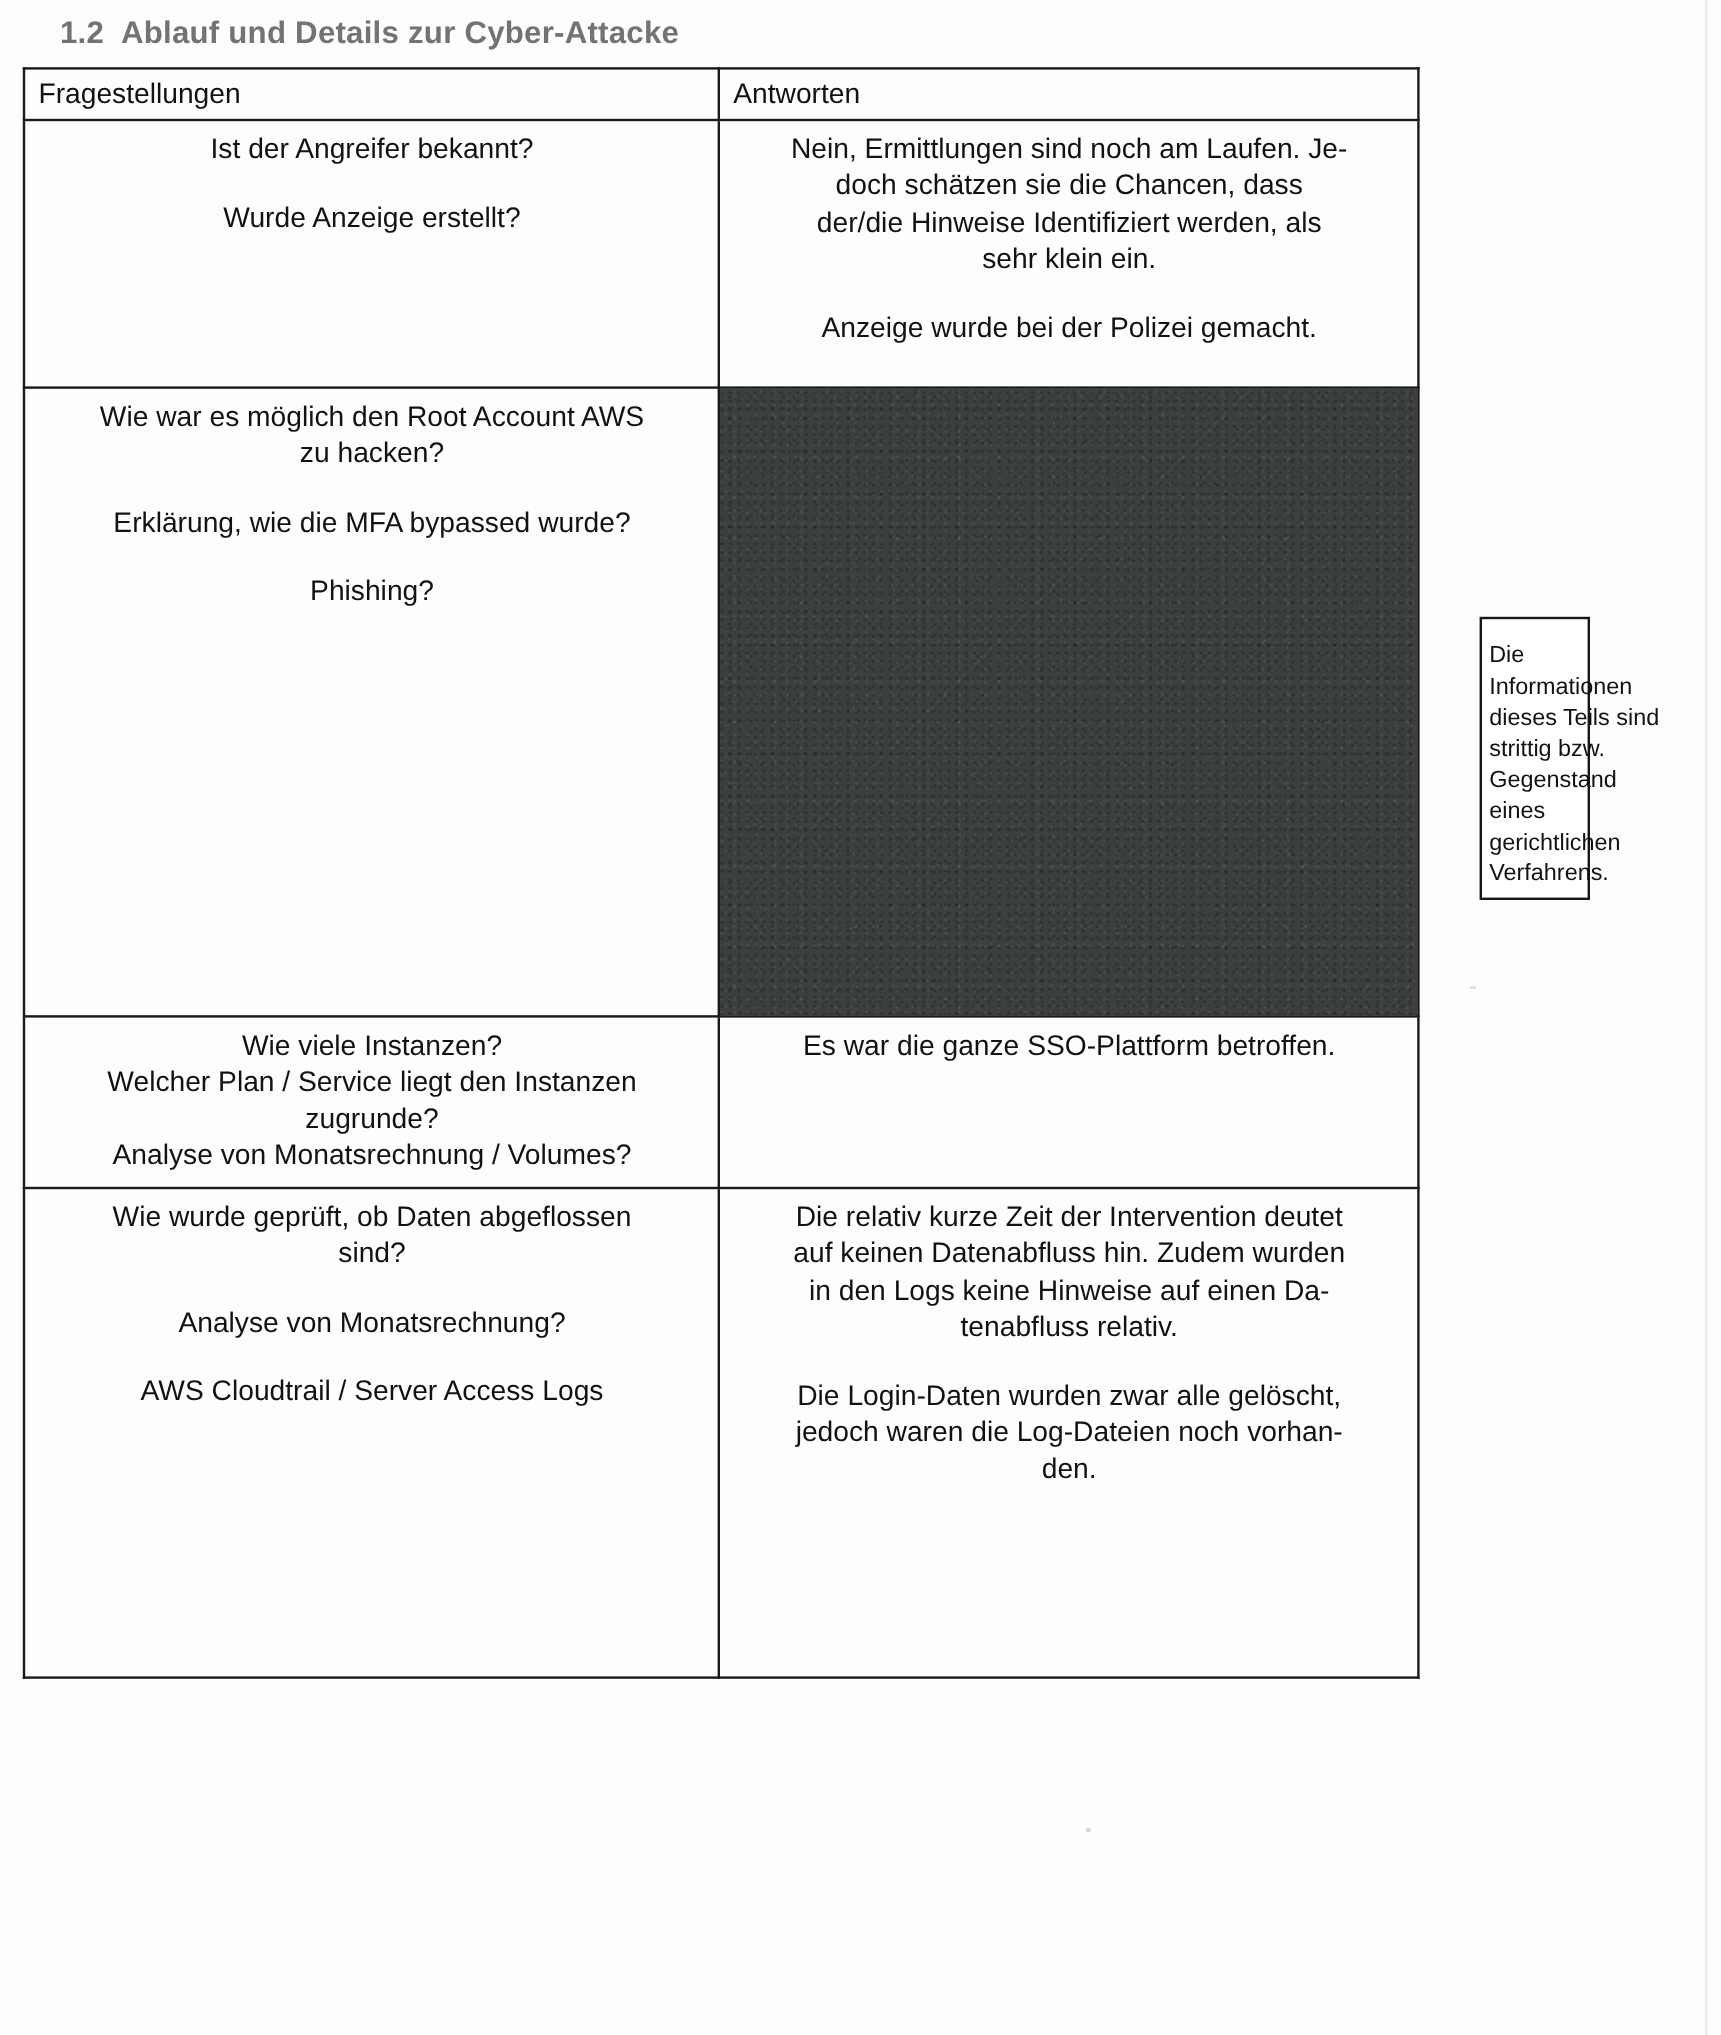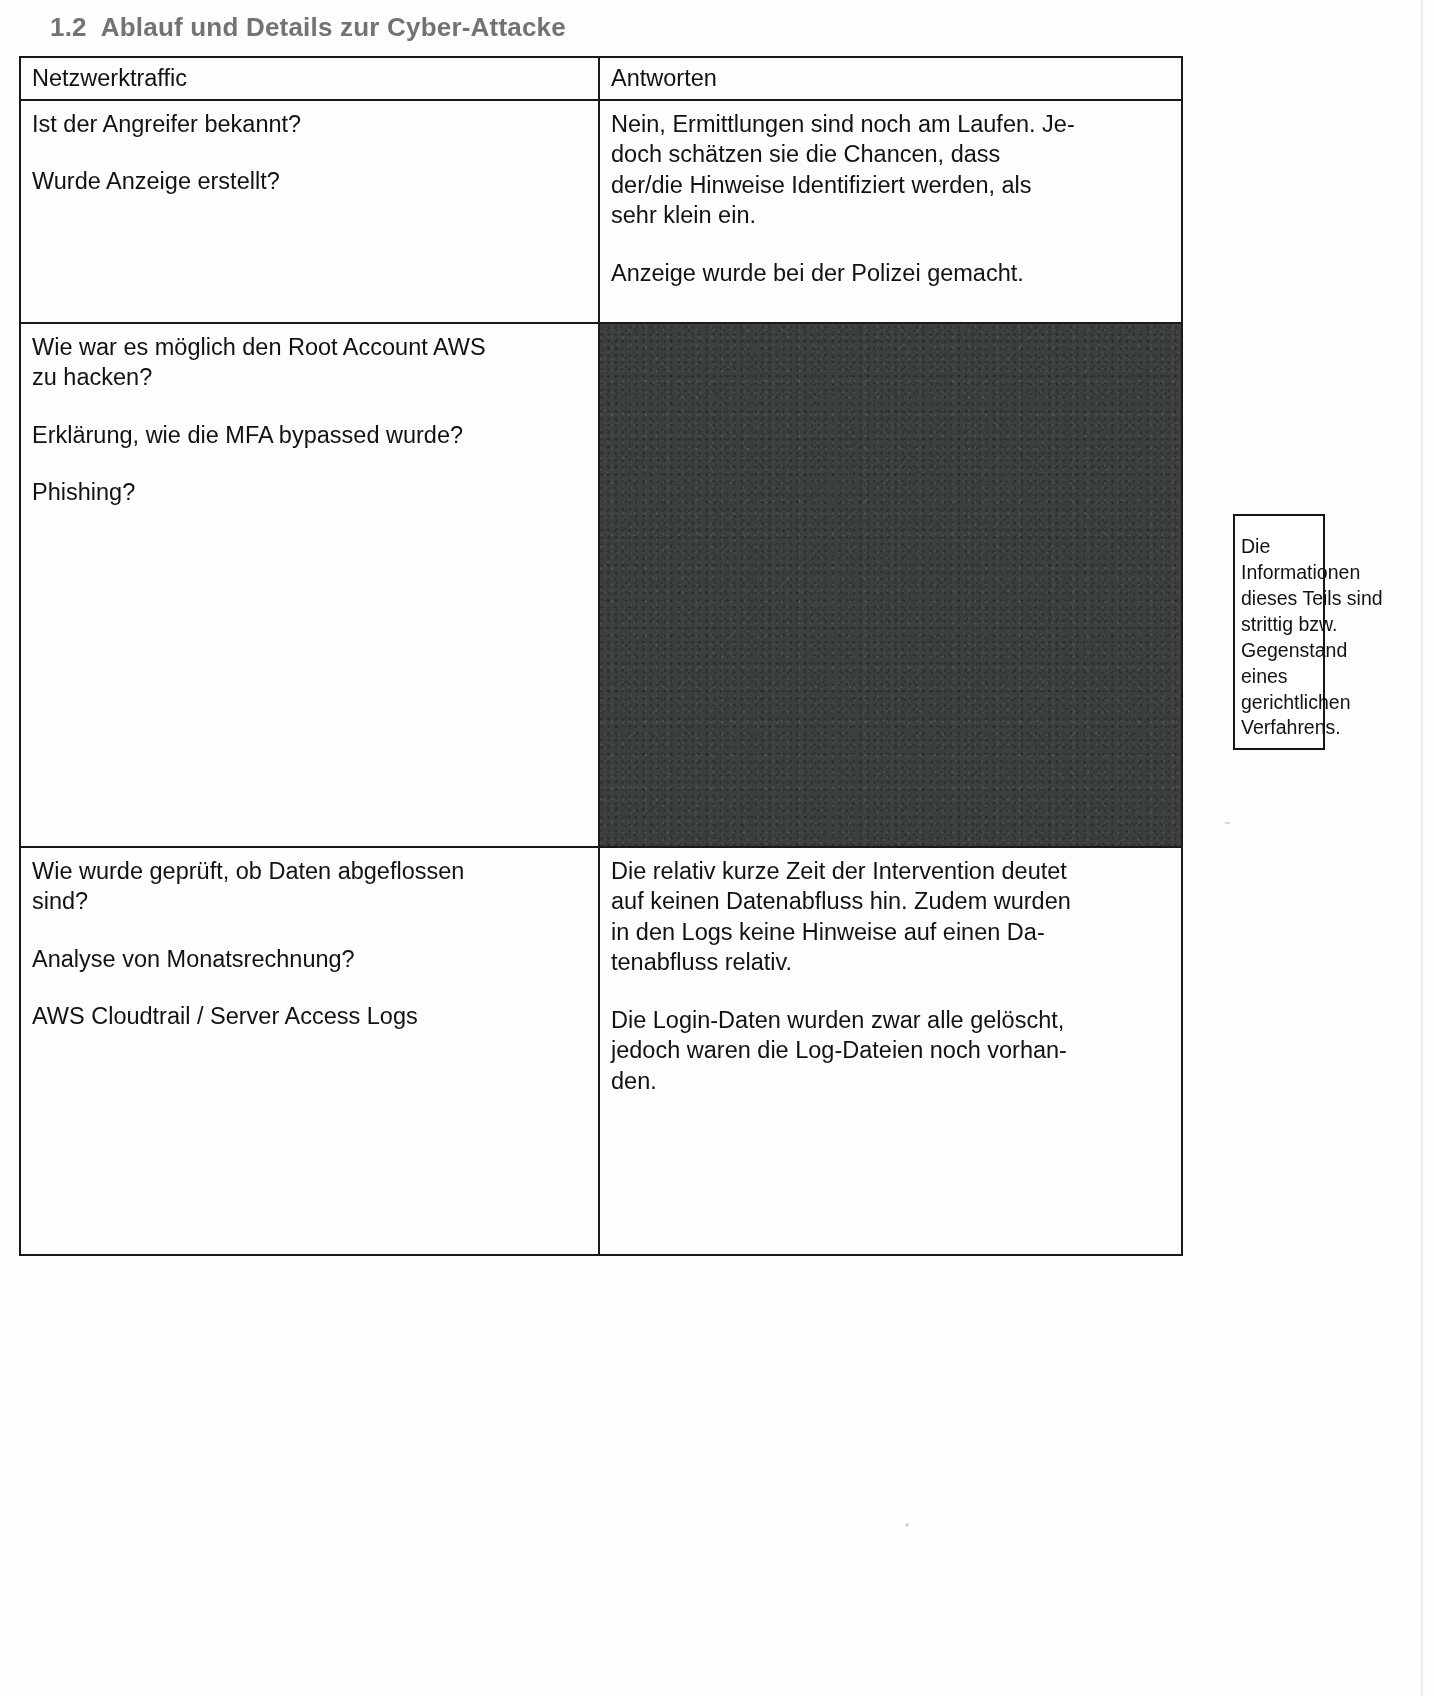--- a/index.html
+++ b/index.html
@@ -50,21 +50,21 @@
     border: 2px solid #1a1a1a;
     vertical-align: top;
     padding: 8px 10px 8px 11px;
     font-size: 23.5px;
     line-height: 1.30;
     color: #121212;
   }
   .col-q { width: 556px; }
   .col-a { width: 560px; }
 
-  .cell-line { display: block; white-space: pre-wrap; }
+  .cell-line { display: block; white-space: pre-wrap; text-align: center; }
   .cell-gap  { display: block; height: 27px; }
 
   
   .row-head td { height: 26px; padding-top: 5px; padding-bottom: 5px; }
   .row-1 td   { height: 205px; }
   .row-2 td   { height: 506px; padding: 0; margin-top: 12px; }
   .row-2 td.col-q { padding: 8px 10px 8px 11px; }
   .row-3 td   { height: 125px; }
   .row-4 td   { height: 145px; }
   .row-5 td   { height: 390px; }
@@ -114,21 +114,21 @@
 
 <div class="page">
 
   <div class="section-heading">
     <span class="num">1.2</span><span>Ablauf und Details zur Cyber-Attacke</span>
   </div>
 
   <table class="qa-table">
     <tbody>
       <tr class="row-head">
-        <td class="col-q">Netzwerktraffic</td>
+        <td class="col-q">Fragestellungen</td>
         <td class="col-a">Antworten</td>
       </tr>
 
       <tr class="row-1">
         <td class="col-q">
           <span class="cell-line">Ist der Angreifer bekannt?</span>
           <span class="cell-gap"></span>
           <span class="cell-line">Wurde Anzeige erstellt?</span>
         </td>
         <td class="col-a">
@@ -148,20 +148,31 @@
           <span class="cell-gap"></span>
           <span class="cell-line">Erklärung, wie die MFA bypassed wurde?</span>
           <span class="cell-gap"></span>
           <span class="cell-line">Phishing?</span>
         </td>
         <td class="col-a">
           <div class="redaction"></div>
         </td>
       </tr>
 
+      <tr class="row-3">
+        <td class="col-q">
+          <span class="cell-line">Wie viele Instanzen?</span>
+          <span class="cell-line">Welcher Plan / Service liegt den Instanzen</span>
+          <span class="cell-line">zugrunde?</span>
+          <span class="cell-line">Analyse von Monatsrechnung / Volumes?</span>
+        </td>
+        <td class="col-a">
+          <span class="cell-line">Es war die ganze SSO-Plattform betroffen.</span>
+        </td>
+      </tr>
 
 
       <tr class="row-5">
         <td class="col-q">
           <span class="cell-line">Wie wurde geprüft, ob Daten abgeflossen</span>
           <span class="cell-line">sind?</span>
           <span class="cell-gap"></span>
           <span class="cell-line">Analyse von Monatsrechnung?</span>
           <span class="cell-gap"></span>
           <span class="cell-line">AWS Cloudtrail / Server Access Logs</span>

